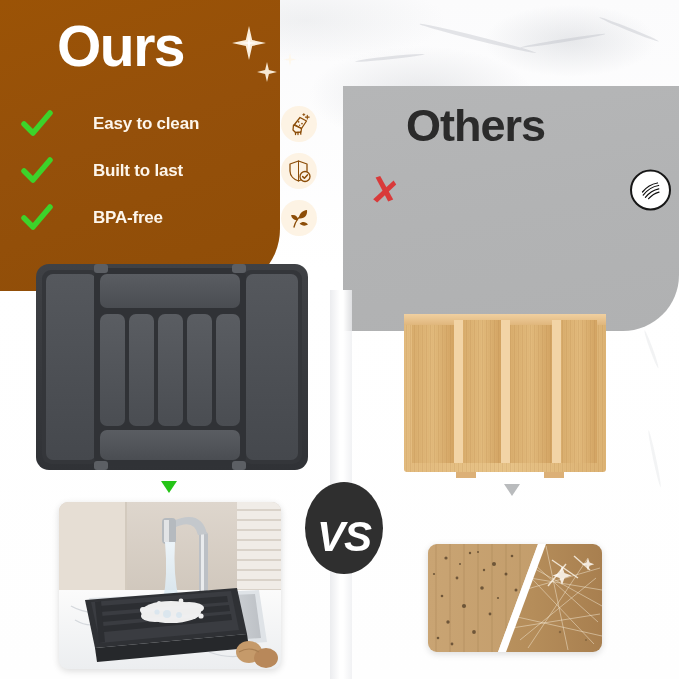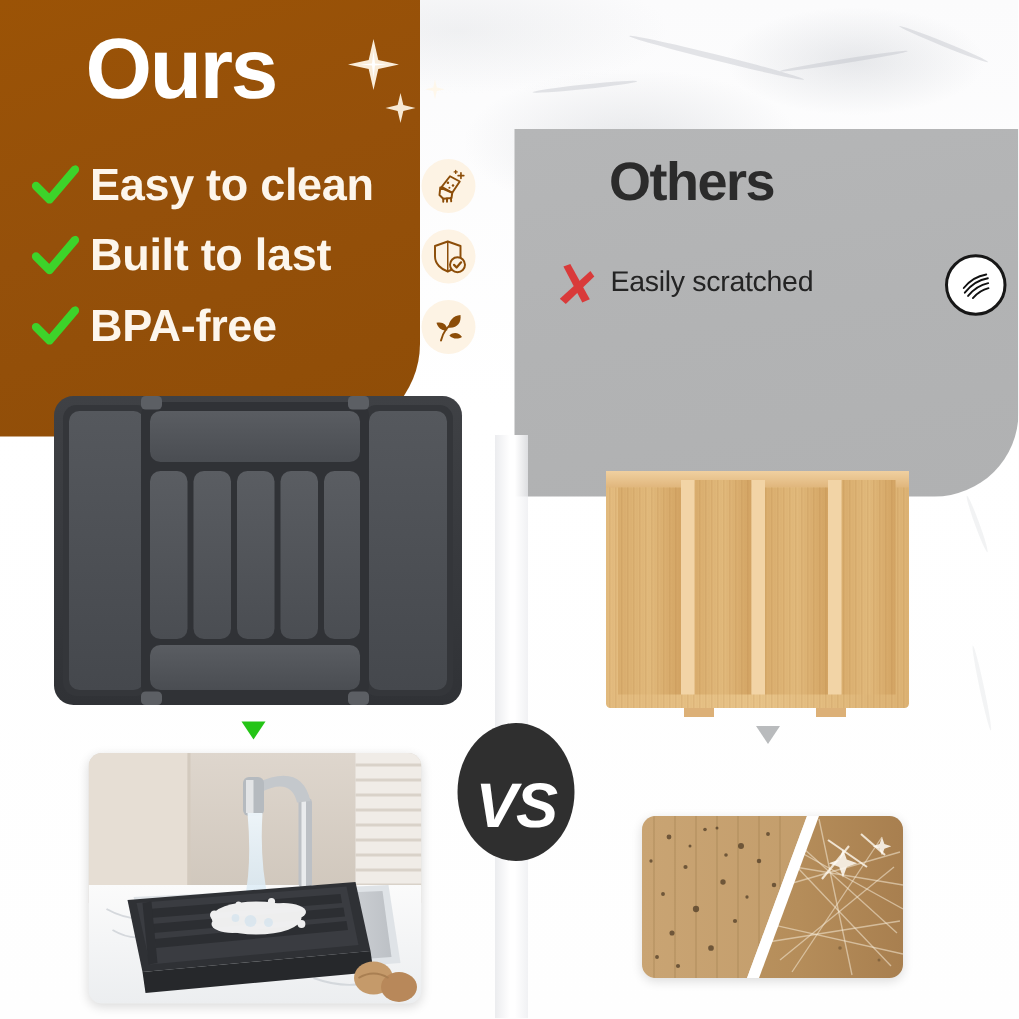--- a/index.html
+++ b/index.html
@@ -43,39 +43,40 @@
     line-height:1;
   }
   .sparkles{position:absolute;left:218px;top:18px;width:90px;height:80px;}
 
   .ours-list{position:absolute;left:14px;top:100px;width:310px;}
   .ours-row{
     position:relative;height:47px;display:flex;align-items:center;
   }
   .check{width:46px;flex:0 0 46px;display:flex;justify-content:center;align-items:center;}
   .ours-label{
-    font-size:30px;font-weight:bold;color:#fdf6ec;letter-spacing:-.2px;
+    font-size:17px;font-weight:bold;color:#fdf6ec;letter-spacing:-.2px;
     white-space:nowrap;
+    margin-left:33px;
   }
   .ours-badge{
     position:absolute;right:7px;top:50%;transform:translateY(-50%);
     width:36px;height:36px;border-radius:50%;
     background:#fdf3e4;display:flex;align-items:center;justify-content:center;
   }
 
   
   .panel-others{
     position:absolute;left:343px;top:86px;width:336px;height:245px;
     background:linear-gradient(170deg,#b5b6b7 0%,#b2b3b4 50%,#b0b1b2 100%);
     border-bottom-right-radius:56px;
     z-index:3;
   }
   .others-title{
     position:absolute;left:63px;top:17px;
-    font-size:36px;font-weight:bold;color:#2b2b2b;letter-spacing:-1px;line-height:1;
+    font-size:45px;font-weight:bold;color:#2b2b2b;letter-spacing:-1px;line-height:1;
   }
   .others-list{position:absolute;left:18px;top:80px;width:318px;}
   .others-row{position:relative;min-height:47px;display:flex;align-items:center;}
   .xmark{width:46px;flex:0 0 46px;display:flex;justify-content:center;align-items:center;}
   .others-label{
     font-size:19px;font-weight:normal;color:#242424;line-height:1.18;letter-spacing:-.2px;
   }
   .others-badge{
     position:absolute;right:8px;top:50%;transform:translateY(-50%);
     width:37px;height:37px;border-radius:50%;
@@ -225,21 +226,20 @@
 
       <div class="others-row">
         <span class="xmark">
           <svg width="28" height="30" viewBox="0 0 28 30">
             <g fill="#d93a3a">
               <path d="M5.6 2.6 L10.2 1 L23.2 24.5 L18.2 26.6 Z"></path>
               <path d="M23.6 5.6 L26.2 9.4 L7.2 27.6 L3.2 24.2 Z"></path>
             </g>
           </svg>
         </span>
-        <span class="others-label">Easily scratched</span>
         <span class="others-badge">
           <svg width="26" height="26" viewBox="0 0 26 26">
             <g stroke="#111" stroke-width="1.25" fill="none" stroke-linecap="round">
               <path d="M4.5 15.5 C8.5 10.5 13.5 7.5 19.5 6.5"></path>
               <path d="M5.2 18.6 C9.5 13.2 14.5 10 20.6 9"></path>
               <path d="M7.4 20.8 C11.2 16.2 15.6 13.4 20.8 12.3"></path>
               <path d="M10.6 22.2 C13.6 18.8 17 16.6 21 15.6"></path>
             </g>
           </svg>
         </span>

